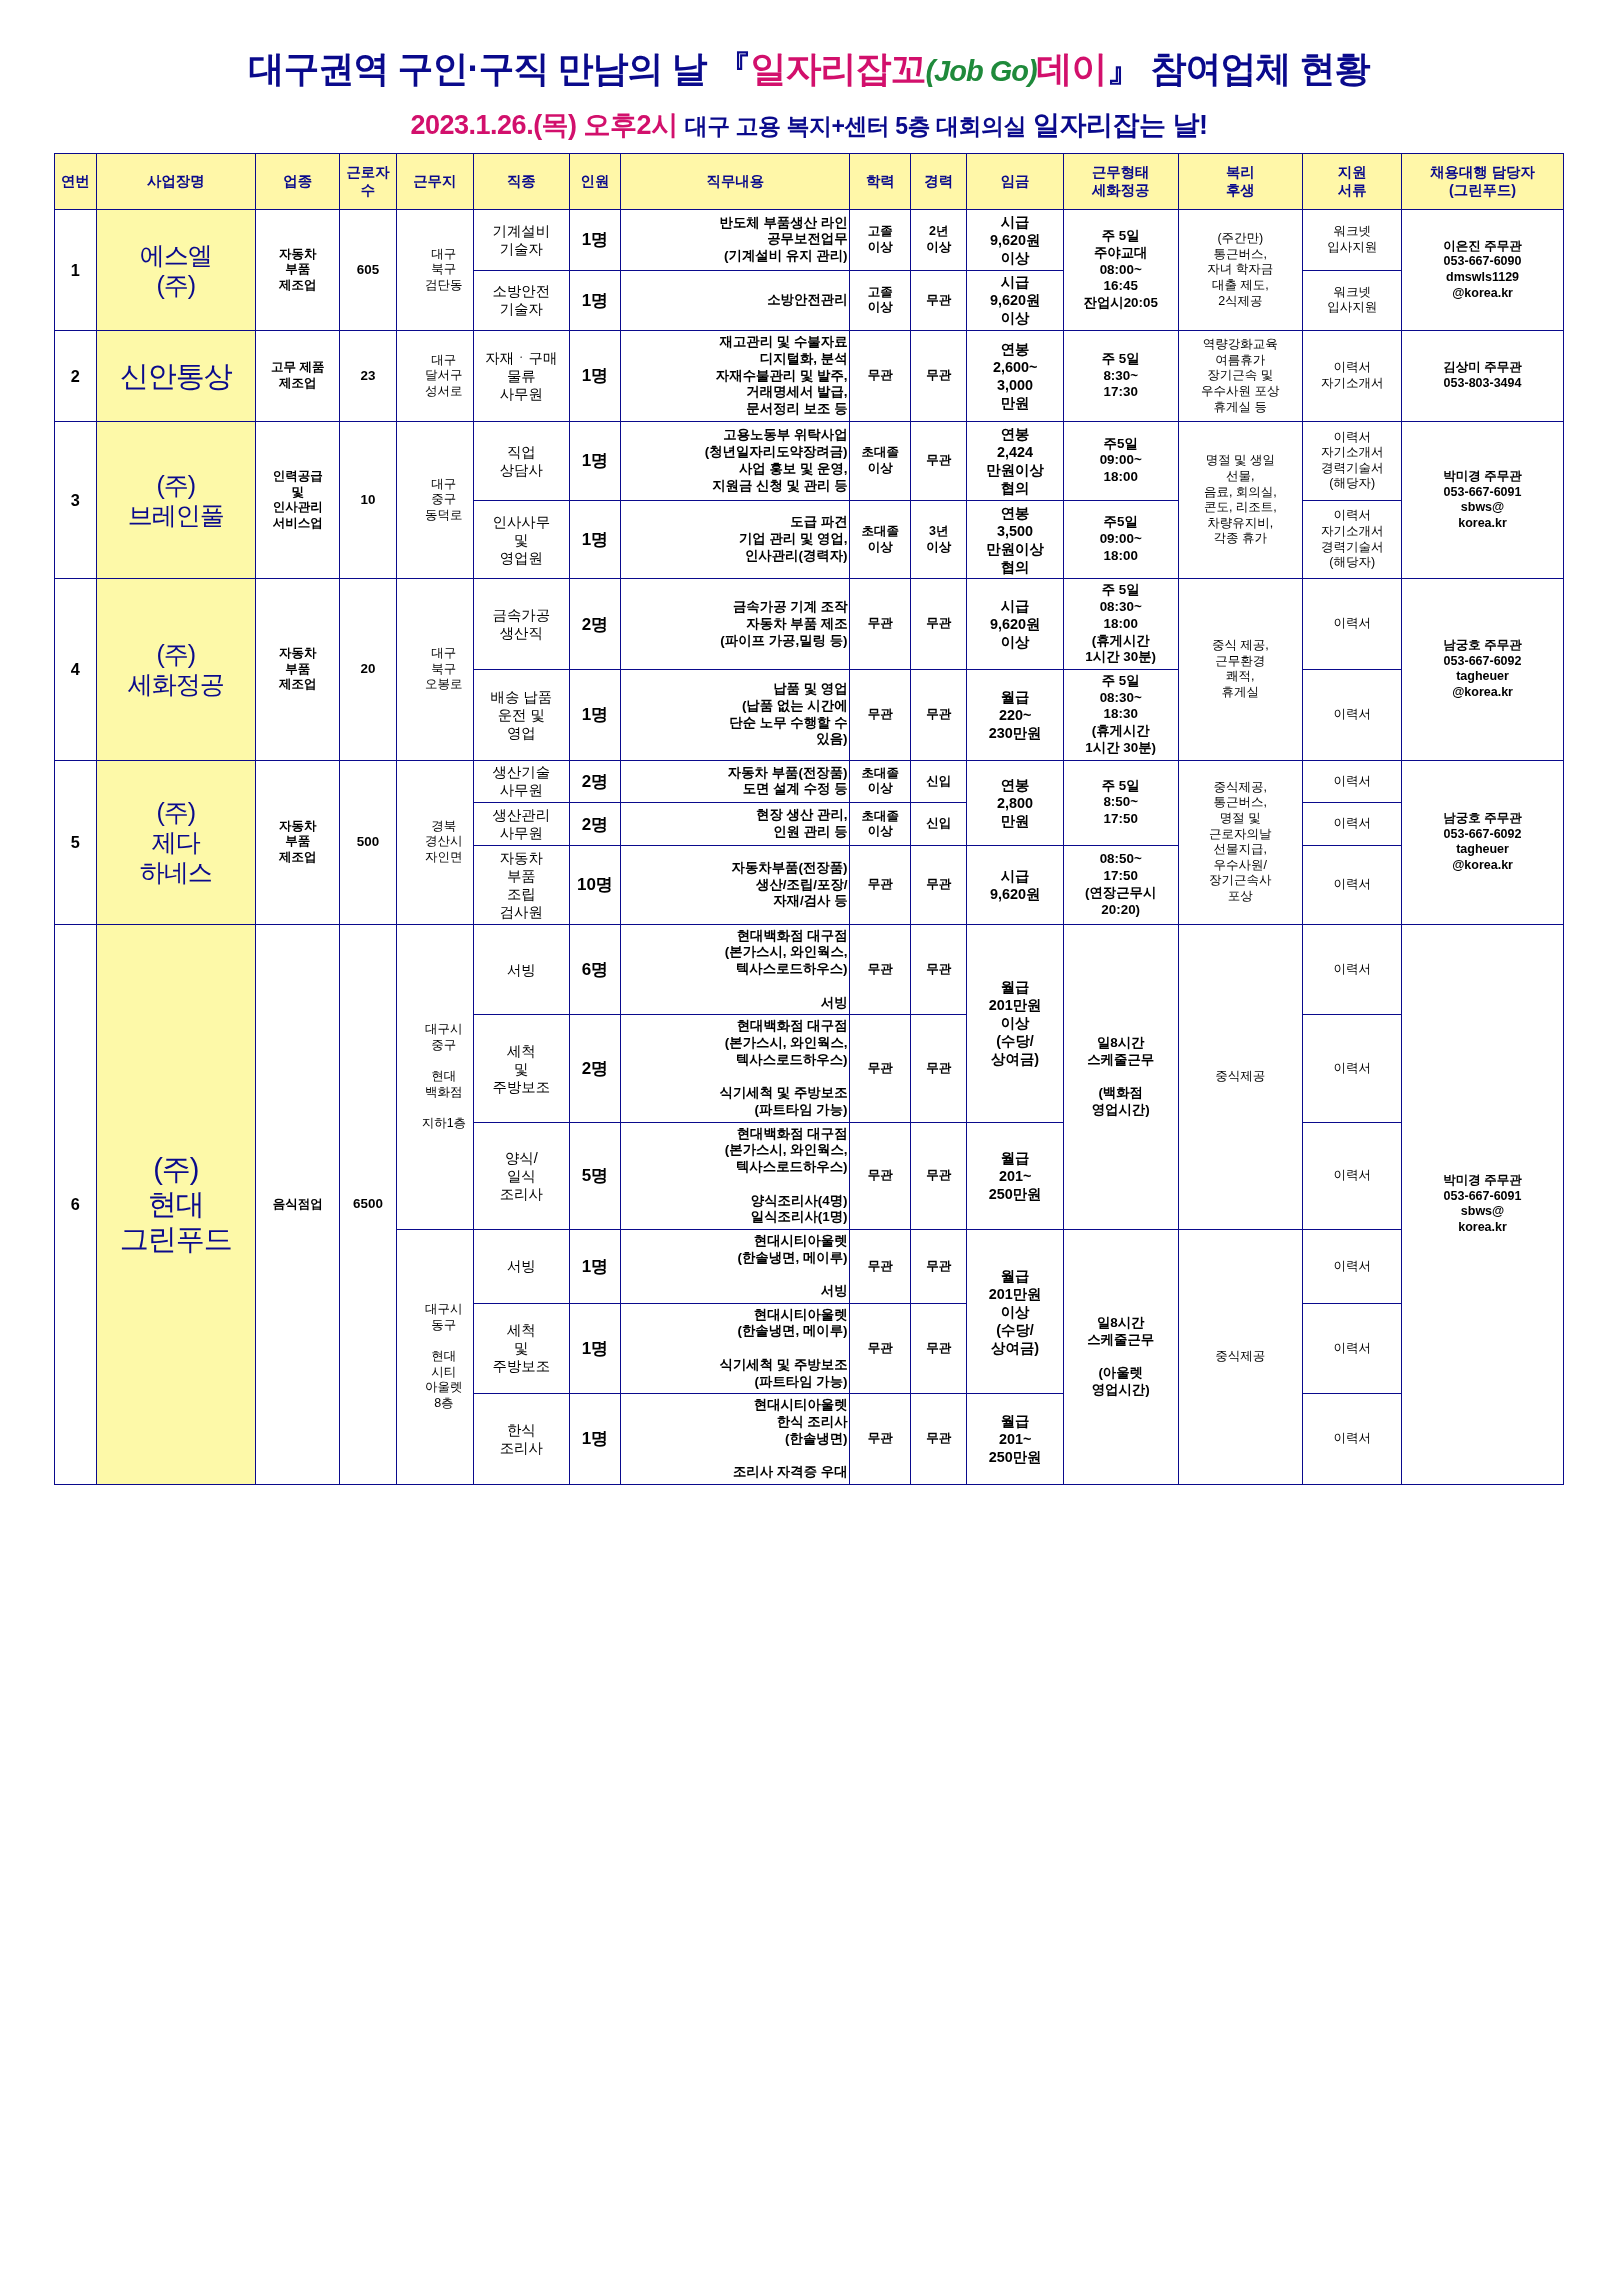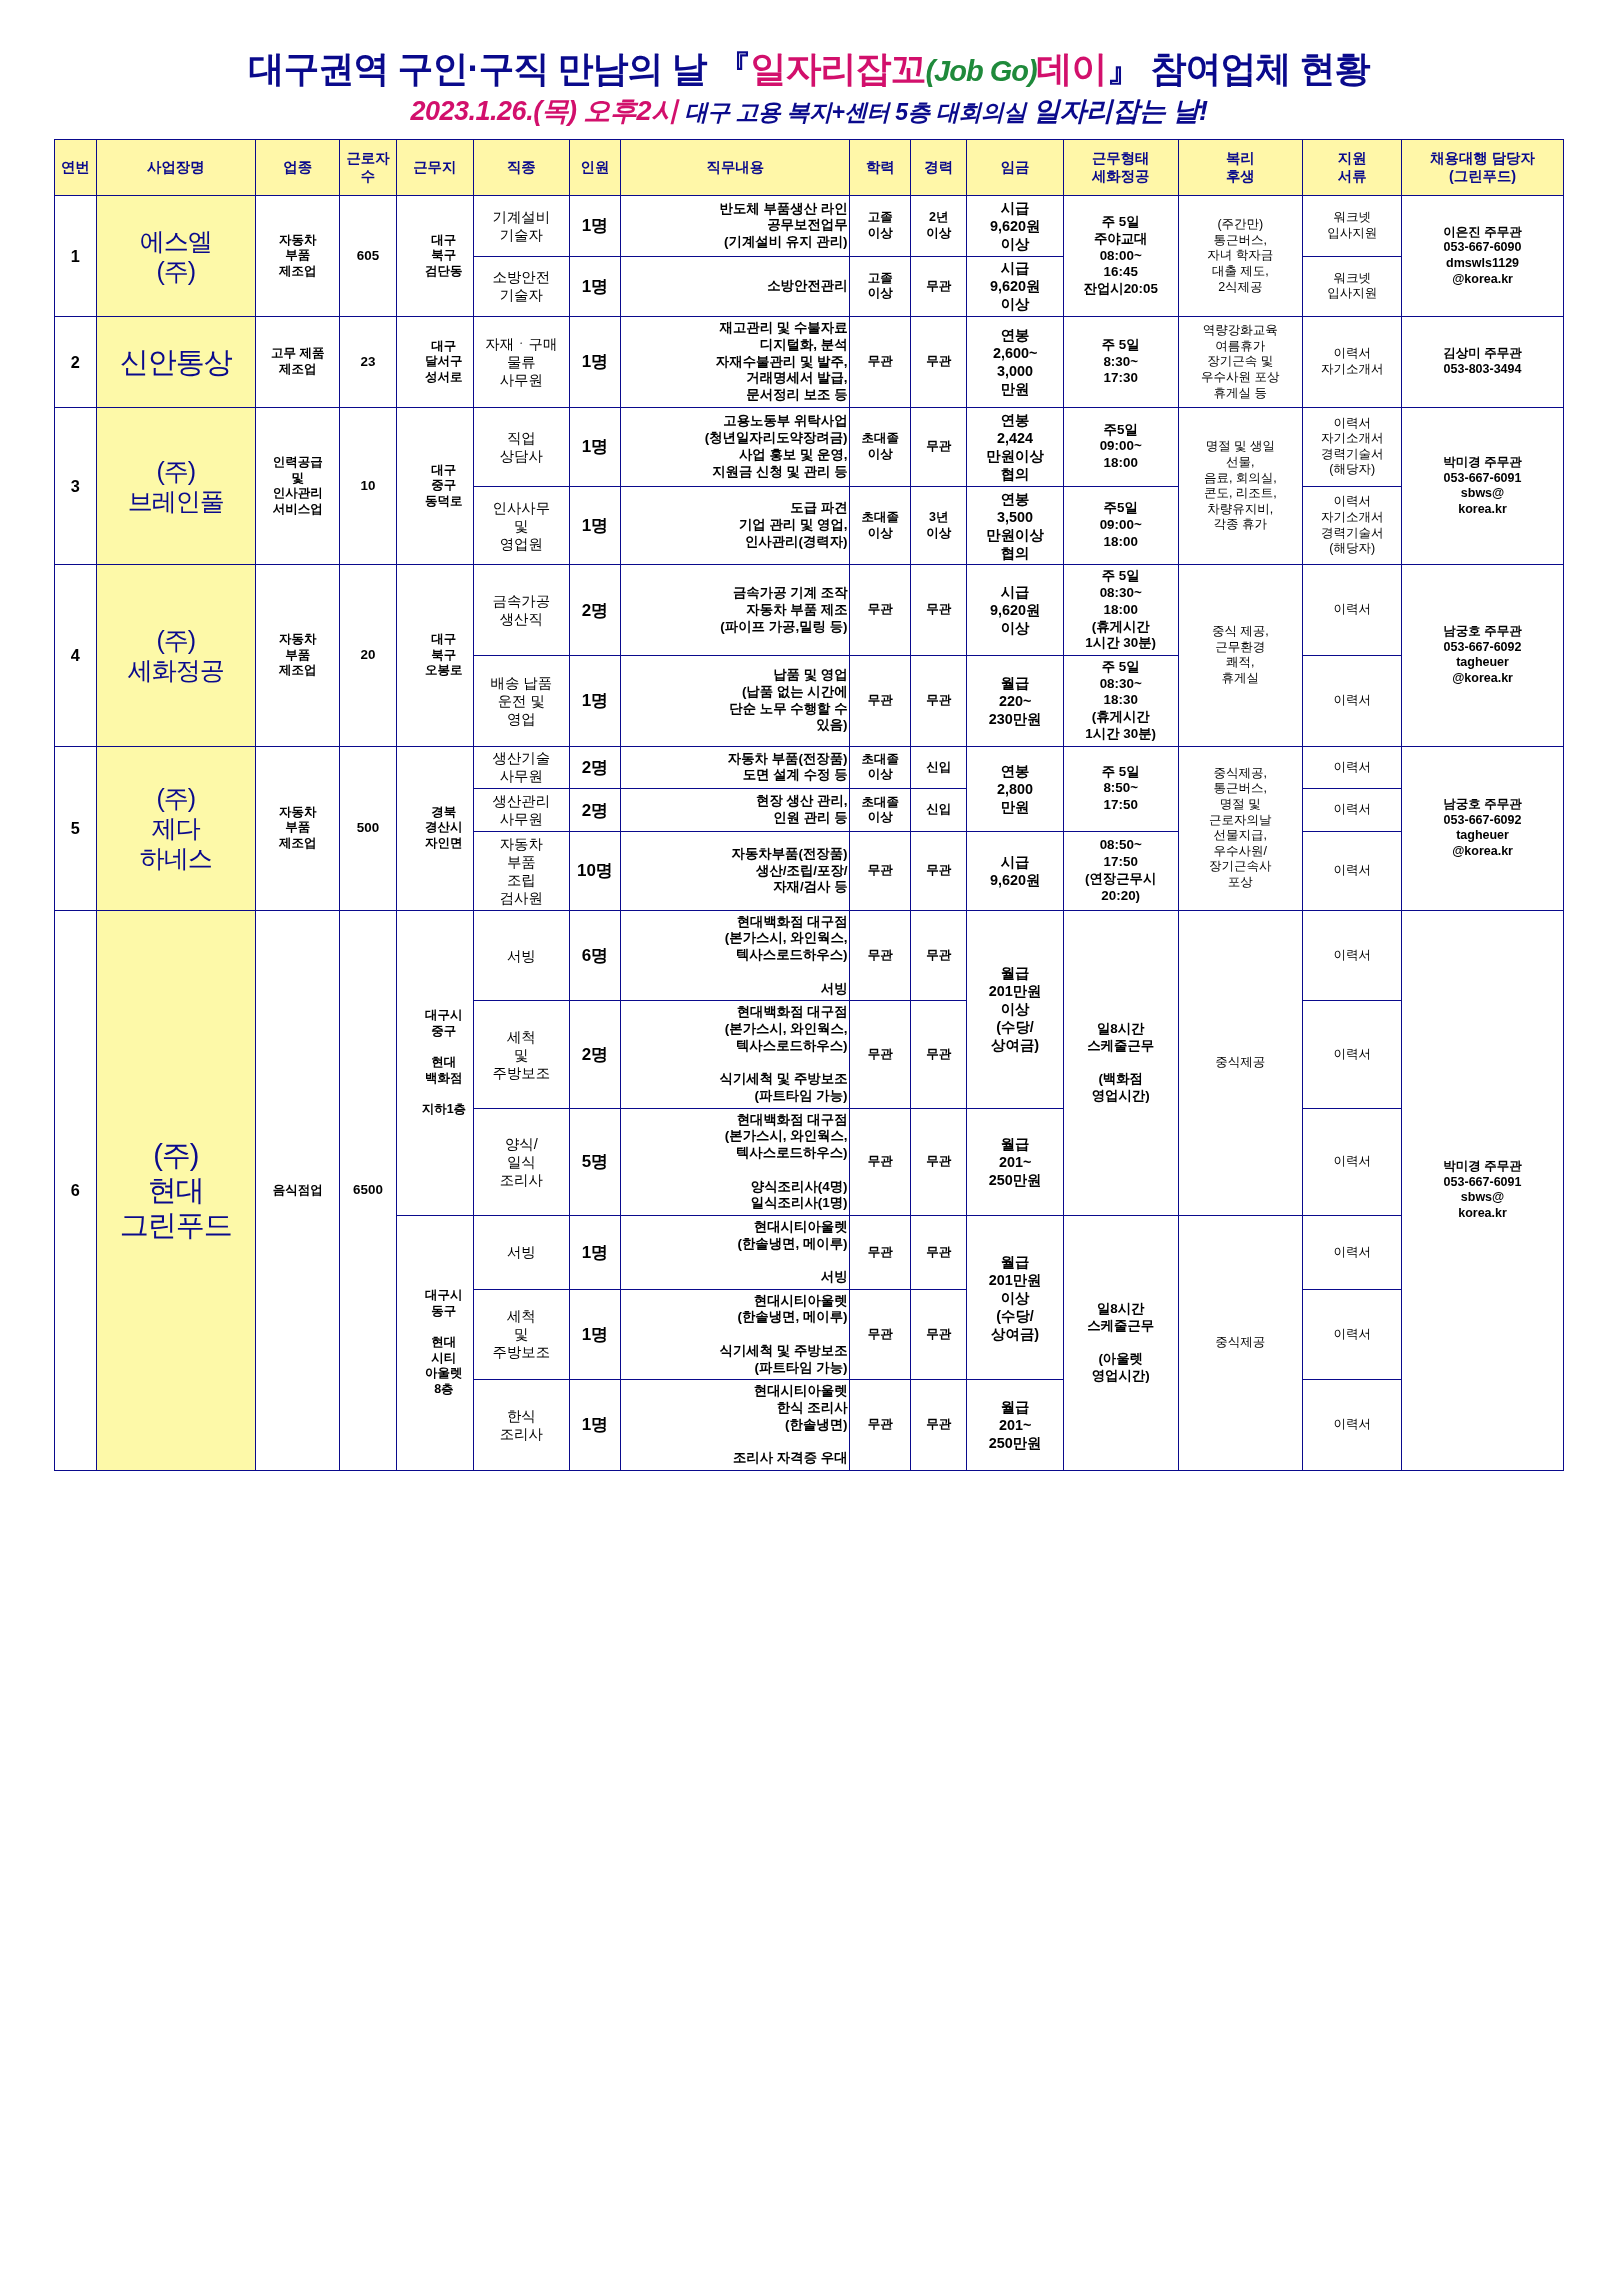--- a/index.html
+++ b/index.html
@@ -2,39 +2,39 @@
 <html><head>
 <meta charset="utf-8">
 <style>
   html,body{margin:0;padding:0;background:#ffffff;}
   body{width:1618px;font-family:"Liberation Sans","DejaVu Sans",sans-serif;color:#000;}
   .page{width:1618px;min-height:2287px;box-sizing:border-box;padding:46px 54px 38px 54px;background:#fff;}
   .title-block{text-align:center;margin-bottom:9.6px;}
   .title-main{font-size:36px;font-weight:bold;color:#0a0a8c;letter-spacing:-1px;line-height:1.25;}
   .title-main .accent{color:#d2106c;}
   .title-main .jobgo{color:#1f8a3b;font-style:italic;font-size:29px;}
-  .title-sub{margin-top:2px;font-size:27px;font-weight:bold;color:#d2106c;letter-spacing:-0.5px;font-style:italic;}
+  .title-sub{margin-top:16px;font-size:27px;font-weight:bold;color:#d2106c;letter-spacing:-0.5px;}
   .title-sub .dark{color:#0a0a8c;font-size:23px;}
   .title-sub .hl{color:#0a0a8c;}
   table{border-collapse:collapse;width:100%;table-layout:fixed;}
   td,th{border:1px solid #0a0a8c;text-align:center;vertical-align:middle;font-size:13.4px;line-height:1.25;padding:2.9px 1.9px;color:#000;}
   thead th{background:#fff7a8;font-weight:bold;font-size:14.4px;color:#0a0a8c;padding:9.6px 1.9px;}
   .comp{background:#fdf9a8;font-weight:normal;font-size:29px;color:#0a0a8c;line-height:1.2;letter-spacing:-1px;}
   .comp.small{font-size:25px;}
   .no{font-size:16.3px;font-weight:bold;}
   .b{font-weight:bold;}
   .nowrapcell{font-size:12.5px;}
   .duty{font-size:13.4px;font-weight:bold;text-align:right;}
   .pay{font-weight:bold;font-size:14.4px;}
   .time{font-weight:bold;font-size:13.4px;}
   .welfare{font-size:12.5px;margin-left:28px;}
   .docs{font-size:12.5px;}
   .mgr{font-size:12.5px;font-weight:bold;}
   .job{font-weight:normal;font-size:14.4px;}
-  .workplace{font-size:12.5px;font-weight:bold;padding-left:20px;}
+  .workplace{font-size:12.5px;font-weight:normal;padding-left:20px;}
   .cnt{font-size:17px;margin-top:8px;}
   .edu{font-size:12.5px;}
 </style>
 </head>
 <body>
 
 <div class="page">
 
   <div class="title-block">
     <div class="title-main">

